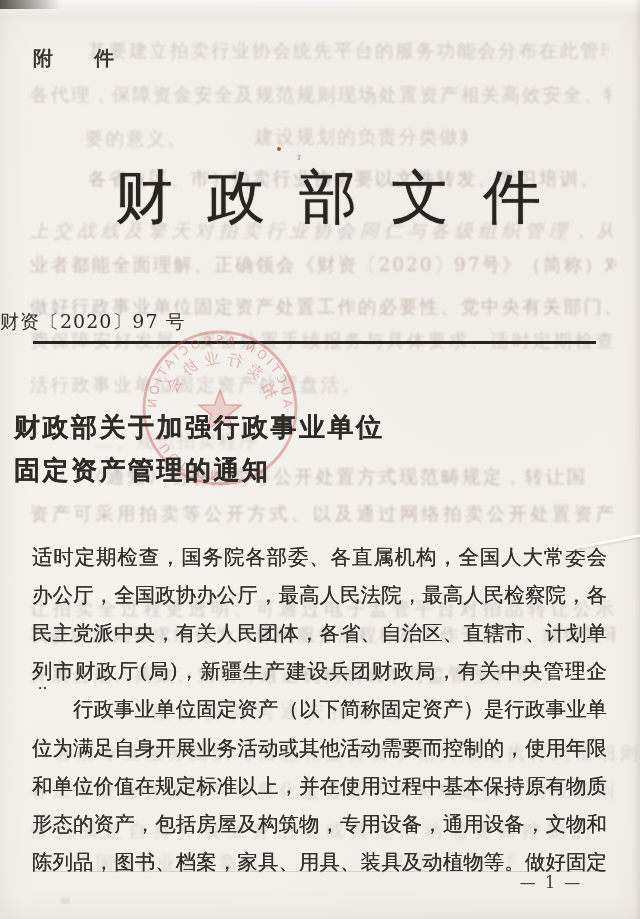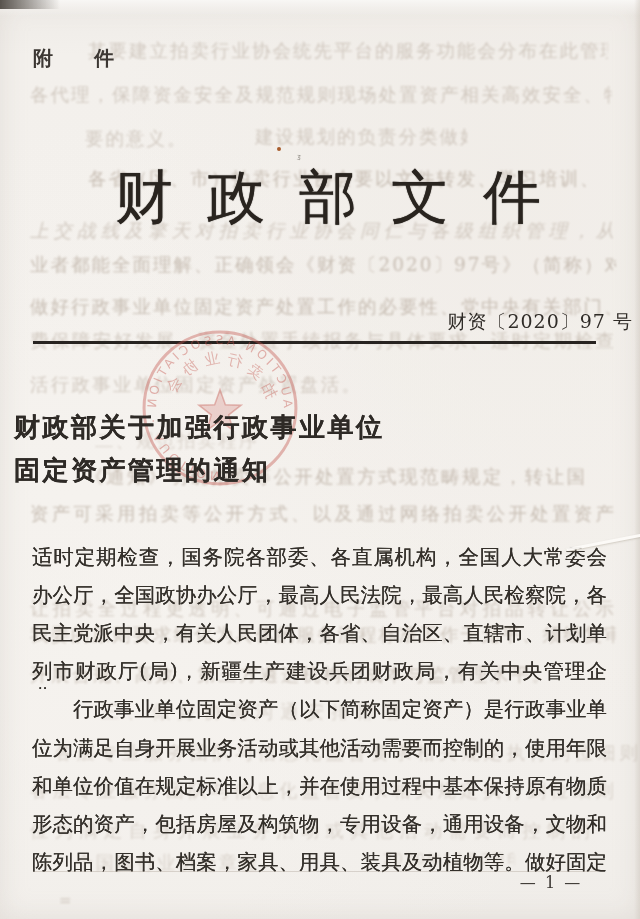--- a/index.html
+++ b/index.html
@@ -33,22 +33,22 @@
     letter-spacing:2px;font-size:18.5px;line-height:1.2;
     text-align:justify;text-align-last:justify;}
   .ghost.strong{opacity:.62;}
   .ghost.soft{opacity:.34;}
   
   .attachment{position:absolute;left:33px;top:45px;font-size:20px;letter-spacing:17px;
     color:#3c3733;font-weight:700;}
   .agency-title{position:absolute;left:115px;top:168px;font-size:58px;line-height:1;
     font-weight:400;letter-spacing:34px;color:#29241f;white-space:nowrap;
     text-shadow:0 0 1px #29241f;}
-  .doc-number{position:absolute;left:0;top:309px;width:612px;text-align:right;
-    font-size:19px;color:#2f2b27;letter-spacing:1px;margin-left:21px;}
+  .doc-number{position:absolute;left:0;top:309px;width:612px;text-align:left;
+    font-size:19px;color:#2f2b27;letter-spacing:1px;}
   .header-rule{position:absolute;left:33px;top:341px;width:563px;height:3px;
     background:#272320;filter:blur(.2px);}
   .seal{position:absolute;left:139px;top:327px;width:162px;height:162px;
     transform:scaleX(-1);filter:blur(.55px);opacity:.78;}
   .notice-title{position:absolute;left:14px;width:612px;text-align:left;
     font-size:26px;font-weight:700;letter-spacing:2.5px;color:#2e2a26;
     text-shadow:0 0 .6px #2e2a26;}
   .nt1{top:410px;} .nt2{top:453px;}
   .bl{position:absolute;left:32px;width:575px;font-size:20.5px;color:#34302b;
     line-height:1.25;white-space:nowrap;text-align:justify;text-align-last:justify;

